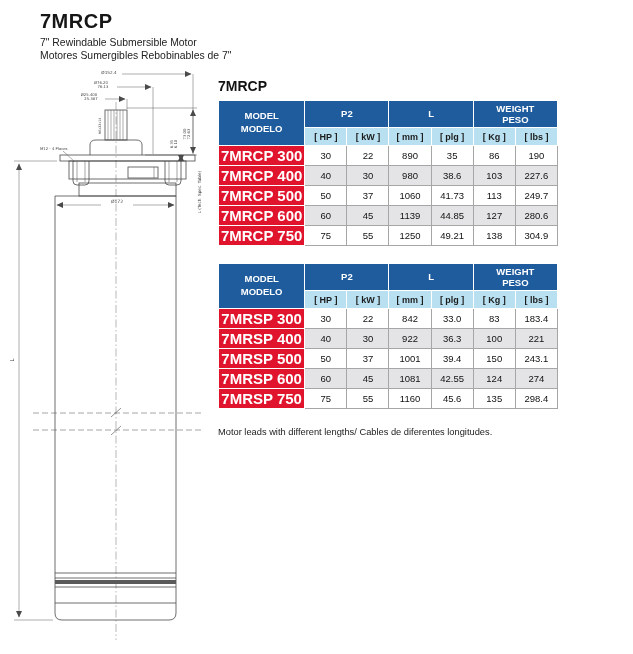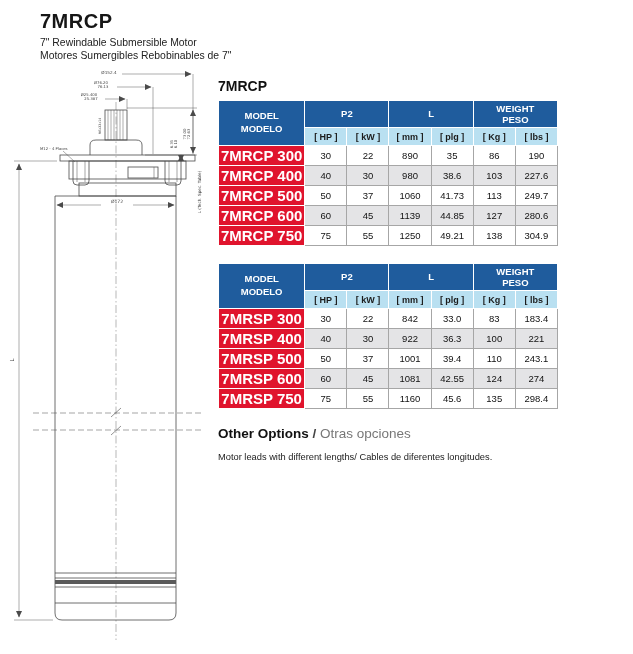--- a/index.html
+++ b/index.html
@@ -288,21 +288,21 @@
         <td>36.3</td>
         <td>100</td>
         <td>221</td>
       </tr>
       <tr>
         <th>7MRSP 500</th>
         <td>50</td>
         <td>37</td>
         <td>1001</td>
         <td>39.4</td>
-        <td>110</td>
+        <td>150</td>
         <td>243.1</td>
       </tr>
       <tr class="alt">
         <th>7MRSP 600</th>
         <td>60</td>
         <td>45</td>
         <td>1081</td>
         <td>42.55</td>
         <td>124</td>
         <td>274</td>
@@ -313,21 +313,16 @@
         <td>55</td>
         <td>1160</td>
         <td>45.6</td>
         <td>135</td>
         <td>298.4</td>
       </tr>
     </tbody>
   </table>
 
   <div class="other">
-    <h3>
-      <span class="en">Other Options</span>
-      <span class="sep">/</span>
-      <span class="es">Otras opciones</span>
-    </h3>
     <p>Motor leads with different lengths/ Cables de diferentes longitudes.</p>
   </div>
 
 </div>
 
 </body></html>

